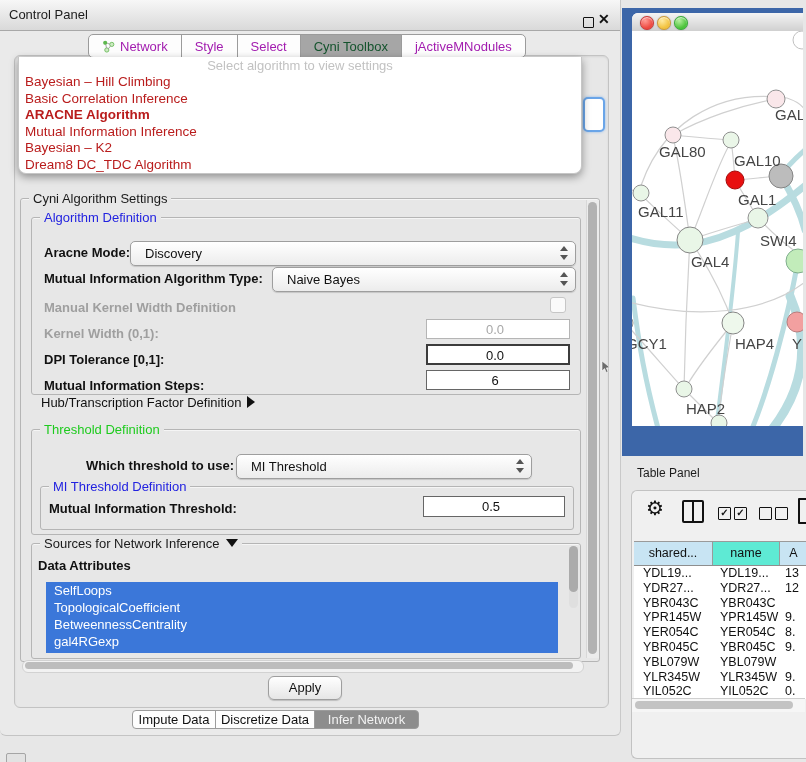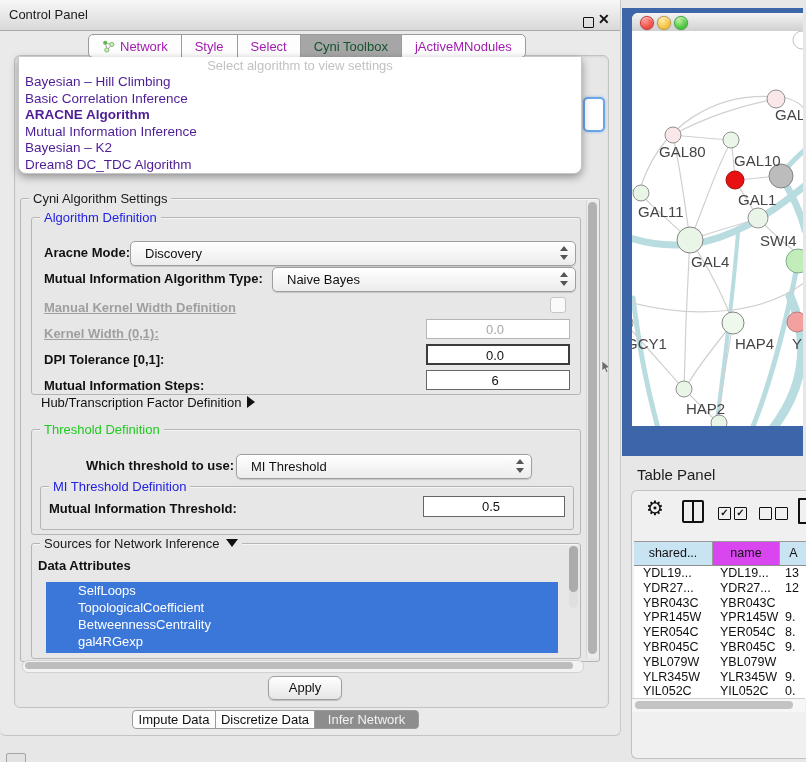--- a/index.html
+++ b/index.html
@@ -26,30 +26,30 @@
   #pane{left:14px;top:55px;width:593px;height:651px;background:#e7e7e7;border:1px solid #c3c3c3;border-radius:6px;box-shadow:inset 0 1px 2px rgba(0,0,0,.08);}
 
   
   #focus-combo{left:583px;top:97px;width:18px;height:31px;border:2px solid #6aa5e8;border-radius:5px;background:#fff;box-shadow:0 0 3px #8cb8ec;}
   #bg-combo{left:45px;top:163px;width:539px;height:26px;border:1px solid #a0a0a0;border-radius:7px;background:#fbfbfb;}
   #bg-combo span{position:absolute;left:14px;top:5px;font-size:13px;color:#b8b8b8;}
 
   
   #popup{left:18px;top:57px;width:562px;height:116px;background:#fff;border:1px solid #c6c6c6;border-top:none;border-radius:0 0 8px 8px;box-shadow:0 3px 9px rgba(0,0,0,.38);z-index:40;overflow:hidden;}
   #popup-prompt{text-align:center;font-size:13px;color:#c2c2c2;height:16px;line-height:16px;margin-top:1px;}
-  .popup-item{font-size:13.5px;color:#4c1d95;height:16.5px;line-height:16.5px;padding-left:6px;white-space:nowrap;}
+  .popup-item{font-size:13.5px;color:#b91c1c;height:16.5px;line-height:16.5px;padding-left:6px;white-space:nowrap;}
   .popup-item.hl{font-weight:bold;}
 
   
   .group{position:absolute;border:1px solid #b5b5b5;border-radius:3px;box-shadow:inset 0 1px 0 rgba(255,255,255,.6);}
   .gtitle{position:absolute;top:-8px;left:8px;background:#e7e7e7;padding:0 4px;font-size:13px;white-space:nowrap;}
   .t-black{color:#1a1a1a;} .t-blue{color:#2222e0;} .t-green{color:#1ecb1e;}
 
   .flabel{position:absolute;font-size:13px;font-weight:bold;color:#111;white-space:nowrap;}
-  .flabel.dis{color:#9f9f9f;text-decoration:underline;}
+  .flabel.dis{color:#9f9f9f;}
   .plain{position:absolute;font-size:13px;color:#111;white-space:nowrap;}
 
   .combo{position:absolute;height:23px;border:1px solid #9e9e9e;border-radius:5px;background:linear-gradient(#ffffff,#ececec);box-shadow:0 1px 1px rgba(0,0,0,.15);}
   .combo .ctext{position:absolute;left:14px;top:4px;font-size:13px;color:#111;}
   .stepper{position:absolute;right:7px;top:3px;width:9px;height:16px;}
   .stepper:before,.stepper:after{content:"";position:absolute;left:1px;border-left:4px solid transparent;border-right:4px solid transparent;}
   .stepper:before{top:1px;border-bottom:5px solid #555;}
   .stepper:after{bottom:1px;border-top:5px solid #555;}
 
   .tfield{position:absolute;background:#fff;font-size:13px;color:#111;text-align:center;padding-right:6px;box-sizing:border-box;line-height:19px;}
@@ -57,21 +57,21 @@
   .b-focus{border:2px solid #3c3c3c;}
   .b-norm{border:1px solid #666;}
 
   .checkbox{position:absolute;width:14px;height:14px;border:1px solid #c6c6c6;border-radius:3px;background:#fafafa;}
 
   .tri-right{display:inline-block;width:0;height:0;border-top:6px solid transparent;border-bottom:6px solid transparent;border-left:8px solid #111;vertical-align:-1px;margin-left:6px;}
   .tri-down{display:inline-block;width:0;height:0;border-left:6px solid transparent;border-right:6px solid transparent;border-top:8px solid #111;vertical-align:1px;margin-left:6px;}
 
   
   #attr-list{position:absolute;left:14px;top:38px;width:512px;height:71px;background:#3b77d9;overflow:hidden;}
-  .attr-item{font-size:13px;color:#fff;height:17px;line-height:17px;padding-left:8px;white-space:nowrap;margin-left:24px;}
+  .attr-item{font-size:13px;color:#fff;height:17px;line-height:17px;padding-left:8px;white-space:nowrap;}
   #attr-vscroll{position:absolute;right:2px;top:2px;width:9px;height:62px;background:#dfdfdf;border-radius:5px;}
   #attr-vscroll .thumb{position:absolute;left:0;top:0;width:9px;height:46px;background:#ababab;border-radius:5px;}
 
   
   #set-vscroll{left:586px;top:200px;width:12px;height:458px;background:#ececec;border-left:1px solid #d8d8d8;}
   #set-vscroll .thumb{position:absolute;left:1px;top:2px;width:9px;height:452px;background:#b2b2b2;border-radius:5px;}
   #set-hscroll{left:22px;top:660px;width:560px;height:11px;background:#f2f2f2;border:1px solid #d2d2d2;border-radius:6px;}
   #set-hscroll .thumb{position:absolute;left:2px;top:1px;width:548px;height:7px;background:#bdbdbd;border-radius:4px;}
 
   
@@ -88,34 +88,34 @@
   #net-frame{left:622px;top:8px;width:181px;height:448px;}
   #net-window{position:absolute;left:10px;top:5px;width:171px;height:413px;background:#fff;border-radius:6px 0 0 0;overflow:hidden;}
   #net-titlebar{position:absolute;left:0;top:0;width:171px;height:18px;background:linear-gradient(#f4f4f4,#d0d0d0);border-bottom:1px solid #a9a9a9;}
   .tl{position:absolute;top:3px;width:12px;height:12px;border-radius:50%;box-shadow:inset 0 1px 1px rgba(255,255,255,.7),0 0 1px rgba(0,0,0,.5);}
   #tl-red{left:8px;background:radial-gradient(circle at 35% 30%,#ff9d96,#ee4b42 65%);border:.5px solid #c33;}
   #tl-yellow{left:25px;background:radial-gradient(circle at 35% 30%,#ffeaa0,#f2c23e 65%);border:.5px solid #c93;}
   #tl-green{left:42px;background:radial-gradient(circle at 35% 30%,#b7f0a0,#4ec43c 65%);border:.5px solid #3a3;}
   #net-canvas{position:absolute;left:0;top:18px;width:171px;height:395px;background:#fff;overflow:hidden;}
 
   
-  #tp-title{left:637px;top:466px;font-size:15px;color:#1c1c1c;}
+  #tp-title{left:637px;top:466px;font-size:12px;color:#1c1c1c;}
   #tpanel{left:631px;top:490px;width:175px;height:267px;background:#f0f0f0;border:1px solid #c2c2c2;border-right:none;border-radius:6px 0 0 6px;overflow:hidden;}
   .tool{position:absolute;top:12px;}
   #gear-icon{left:14px;font-size:20px;color:#111;top:5px;}
   #cols-icon{left:50px;top:9px;width:18px;height:19px;border:2.4px solid #111;border-radius:2px;}
   #cols-icon:before{content:"";position:absolute;left:7.5px;top:0;width:2.4px;height:19px;background:#111;}
   .ck{position:absolute;top:16px;width:11px;height:11px;border:1.6px solid #111;border-radius:1px;font-size:10px;line-height:10px;text-align:center;color:#111;font-weight:bold;}
   #doc-icon{left:166px;top:7px;width:16px;height:22px;border:2.2px solid #111;border-radius:1px;background:#f0f0f0;}
   #doc-icon:before{content:"";position:absolute;right:-2px;top:-2px;width:7px;height:7px;background:#f0f0f0;border-left:2.2px solid #111;border-bottom:2.2px solid #111;}
 
   #tbl{position:absolute;left:2px;top:50px;width:173px;}
   #tbl-head{display:flex;height:23px;border-top:1px solid #9a9a9a;border-bottom:1px solid #8e8e8e;}
   .th{box-sizing:border-box;border-right:1px solid #9a9a9a;font-size:12.5px;color:#111;text-align:center;line-height:22px;overflow:hidden;white-space:nowrap;}
-  .th.blue{background:#c8e4f3;} .th.gray{background:#d946ef;}
+  .th.blue{background:#c8e4f3;} .th.gray{background:#5eead4;}
   .c0{width:79px;} .c1{width:67px;} .c2{width:27px;border-right:none;}
   #tbl-body{height:133px;background:#fff;overflow:hidden;}
   .tr{display:flex;height:14.8px;}
   .td{box-sizing:border-box;font-size:12.5px;color:#111;line-height:14.8px;overflow:hidden;white-space:nowrap;}
   .td.c0{padding-left:9px;} .td.c1{padding-left:7px;} .td.c2{padding-left:5px;}
   #tbl-hscroll{position:absolute;left:0px;top:207px;width:173px;height:13px;background:#f6f6f6;border-top:1px solid #cfcfcf;}
   #tbl-hscroll .thumb{position:absolute;left:3px;top:2px;width:158px;height:8px;background:#c3c3c3;border-radius:4px;}
 
   #cursor{left:601px;top:361px;width:10px;height:13px;z-index:60;}
 </style>

